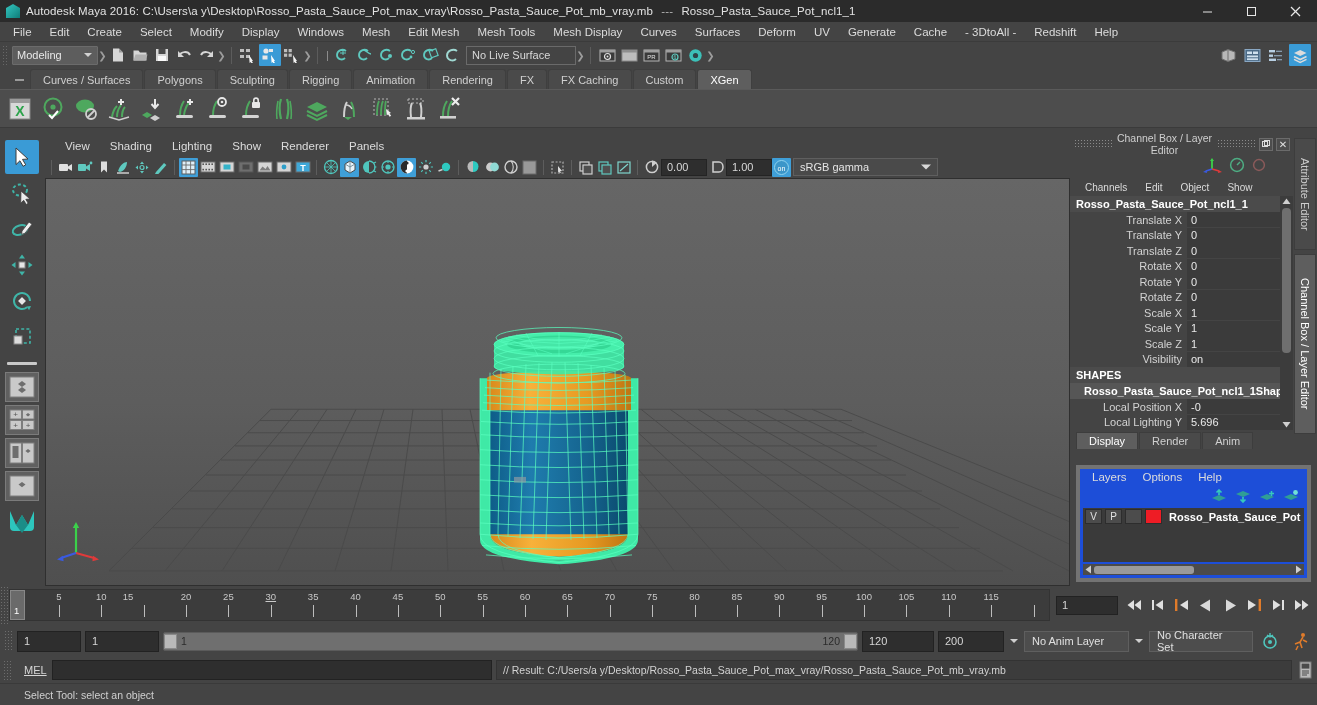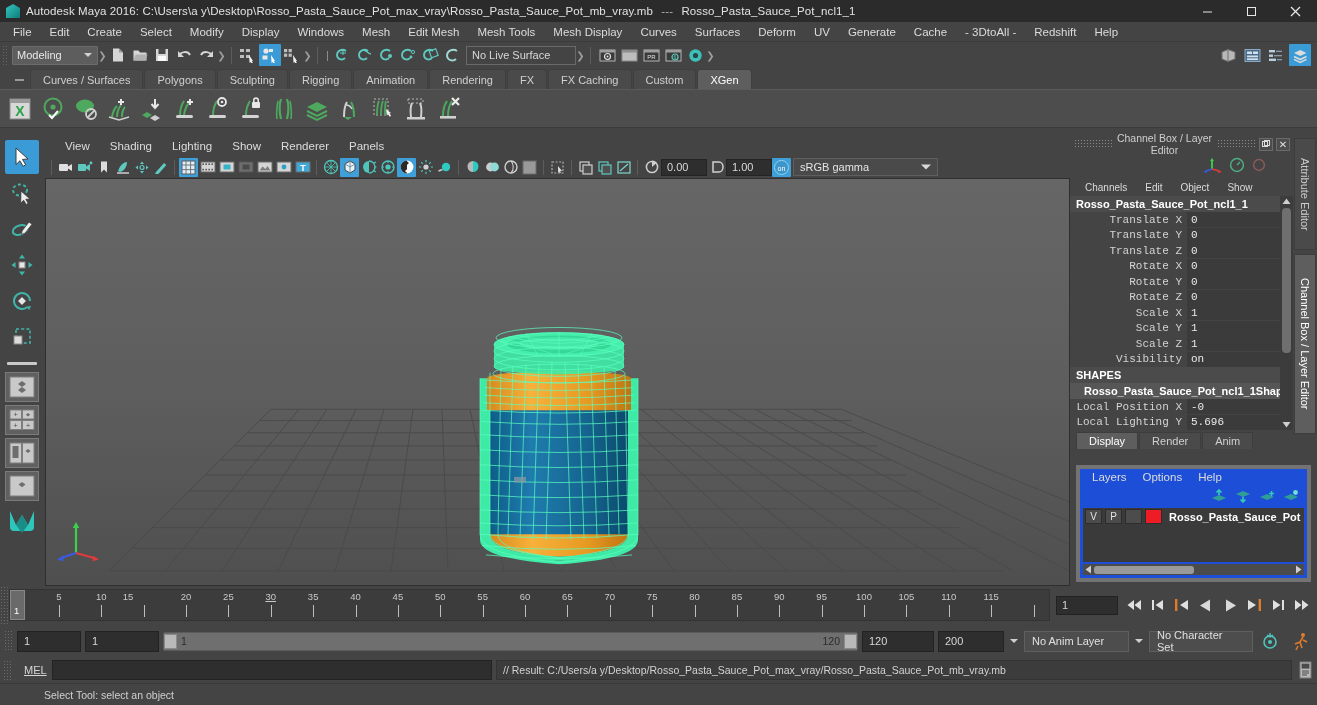--- a/index.html
+++ b/index.html
@@ -183,21 +183,21 @@
   .cb-win-btn { width: 14px; height: 13px; display:flex;align-items:center;justify-content:center;
     color: #e0e0e0; font-size: 10px; border: 1px solid #6b6b6b; margin-right: 3px; background:#4d4d4d;}
   .cb-iconrow { height: 26px; display: flex; align-items: center; justify-content: flex-end; gap: 6px; padding-right: 26px;}
   .cb-menubar { height: 18px; display: flex; align-items: center; padding-left: 6px; }
   .cb-menu { padding: 0 9px; font-size: 10px; color: #dcdcdc; }
   .cb-body { flex: 1; position: relative; overflow: hidden; background:#444;}
   .cb-objname {
     font-size: 11px; color: #ffffff; font-weight: bold; padding: 2px 0 2px 6px;
     background: #4b4b4b;
   }
-  .cb-row { display: flex; height: 15.5px; align-items: center; font-family: Liberation Mono, monospace; }
+  .cb-row { display: flex; height: 15.5px; align-items: center; }
   .cb-attr {
     flex: 1; text-align: right; padding-right: 5px; font-size: 11px; color: #d3d3d3;
     white-space: nowrap; overflow: hidden;
   }
   .cb-val {
     width: 106px; height: 15px; background: #3b3b3b; color: #e9e9e9; font-size: 11px;
     padding-left: 4px; display: flex; align-items: center; border-right:1px solid #3b3b3b;
   }
   .cb-section {
     font-size: 11px; color: #ffffff; font-weight: bold; padding: 2px 0 2px 6px; background:#4b4b4b;
@@ -306,21 +306,21 @@
     font-size: 10.5px; display: flex; align-items: center; padding-left: 6px; overflow: hidden;
     white-space: nowrap;
   }
   .mel-btn { width: 18px; height: 22px; display:flex;align-items:center;justify-content:center; flex:0 0 auto;}
 
   
   .helpline {
     position: absolute; left: 0; right: 0; bottom: 0; height: 22px; background: #444;
     display: flex; align-items: center; border-top: 1px solid #3a3a3a;
   }
-  .help-text { font-size: 10.5px; color: #d0d0d0; padding-left: 44px; }
+  .help-text { font-size: 10.5px; color: #d0d0d0; padding-left: 24px; }
 
   svg { display: block; }
 </style>
 </head>
 <body>
 
 <div id="app">
 
   <div class="titlebar">
     <div class="title-logo"></div>

